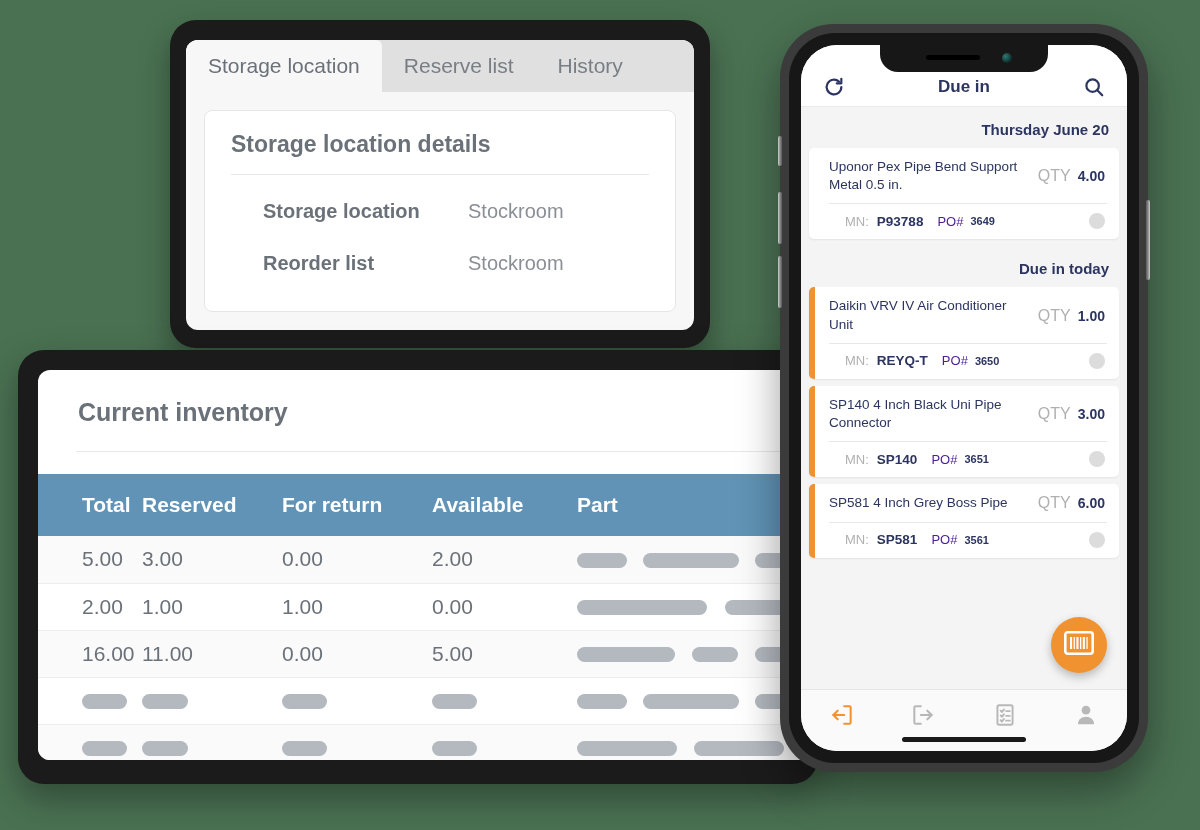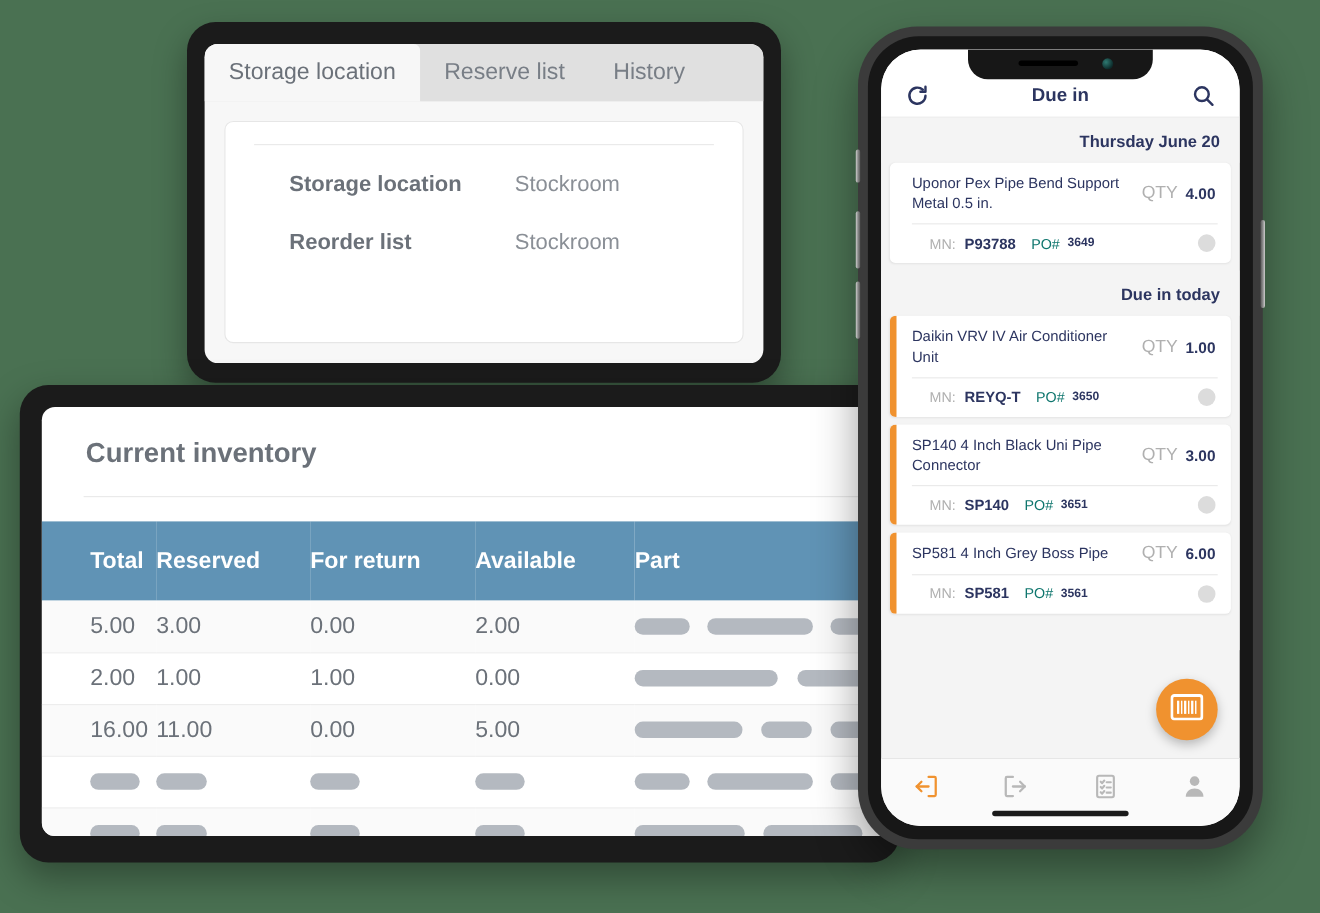--- a/index.html
+++ b/index.html
@@ -69,21 +69,21 @@
   }
   .inv-title {
     font-size: 25px; font-weight: bold; color: #6b7179;
     padding: 28px 0 0 40px;
   }
   .inv-rule { height: 1px; background: #e8e8e8; margin: 24px 38px 0 38px; }
   .inv-table { width: 100%; border-collapse: collapse; margin-top: 22px; }
   .inv-table th {
     background: #6093b5; color: #fff;
     font-size: 21px; font-weight: bold; text-align: left;
-    padding: 16px 0 16px 0; height: 72px;
+    padding: 16px 0 16px 0; height: 62px;
   }
   .inv-table td {
     font-size: 21px; color: #6b7179;
     height: 47px; padding: 0;
     border-bottom: 1px solid #ededed;
   }
   .inv-table tr.alt td { background: #fafafa; }
   .c1 { padding-left: 44px !important; width: 104px; }
   .c2 { width: 140px; }
   .c3 { width: 150px; margin-top: 46px; }
@@ -154,21 +154,21 @@
     position: absolute; left: 0; top: 0; bottom: 0; width: 6px; background: #f0922f;
   }
   .item-top { display: flex; align-items: center; padding: 10px 14px 9px 20px; }
   .item-name { flex: 1; font-size: 13.5px; line-height: 1.35; color: #2c3560; padding-right: 8px; }
   .qty-lbl { font-size: 16px; color: #b0b0b0; margin-right: 7px; }
   .qty-val { font-size: 14px; font-weight: bold; color: #2c3560; }
   .item-div { height: 1px; background: #e8e8e8; margin-left: 20px; margin-right: 12px; }
   .item-bot { display: flex; align-items: center; padding: 9px 14px 10px 20px; }
   .mn-lbl { font-size: 13px; color: #b0b0b0; margin-right: 8px; margin-left: 16px; }
   .mn-val { font-size: 13.5px; font-weight: bold; color: #2c3560; margin-right: 14px; }
-  .po-lbl { font-size: 13px; color: #0f766e; margin-right: 7px; }
+  .po-lbl { font-size: 13px; color: #4c1d95; margin-right: 7px; }
   .po-val { font-size: 11px; font-weight: bold; color: #2c3560; flex: 1; }
   .dot-status { width: 16px; height: 16px; border-radius: 50%; background: #dcdcdc; }
   .app-body { background: #f4f4f4; height: 484px; overflow: hidden; }
   .fab {
     position: absolute; right: 20px; bottom: 78px;
     width: 56px; height: 56px; border-radius: 50%;
     background: #f0922f;
     box-shadow: 0 4px 10px rgba(0,0,0,.25);
     display: flex; align-items: center; justify-content: center;
     z-index: 5;
@@ -199,20 +199,21 @@
         </div>
         <div class="tab">
           <span>Reserve list</span>
         </div>
         <div class="tab">
           <span>History</span>
         </div>
       </div>
 
       <div class="panel-card">
+        <div class="panel-title">Storage location details</div>
         <div class="panel-rule"></div>
 
         <div class="kv-row">
           <div class="kv-label">Storage location</div>
           <div class="kv-value">Stockroom</div>
         </div>
         <div class="kv-row">
           <div class="kv-label">Reorder list</div>
           <div class="kv-value">Stockroom</div>
         </div>

